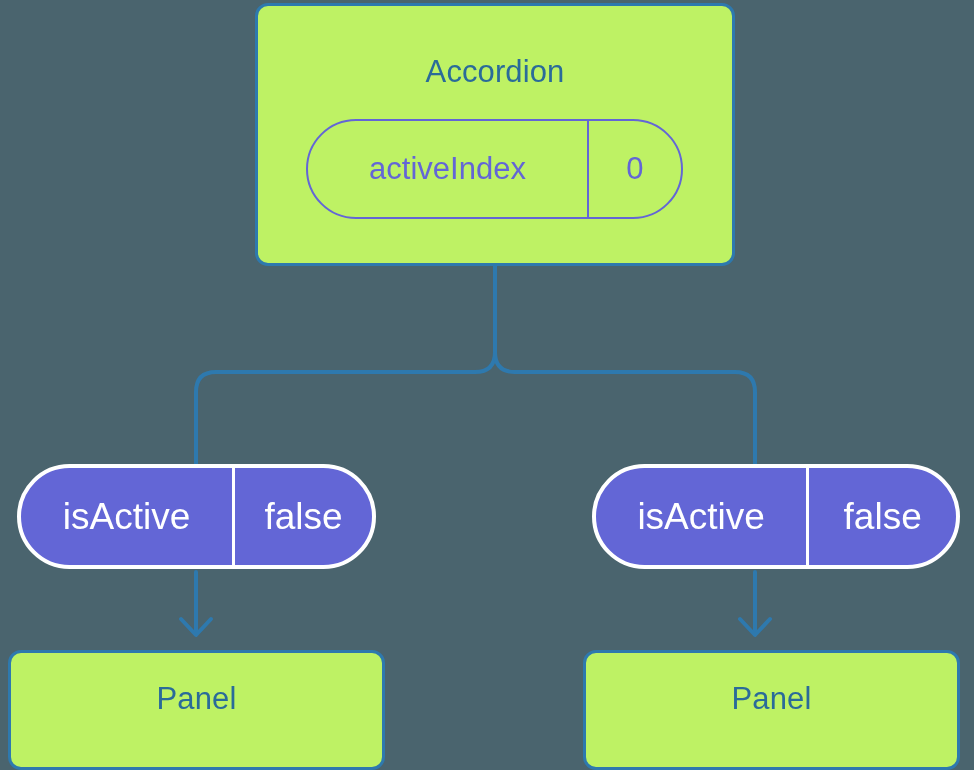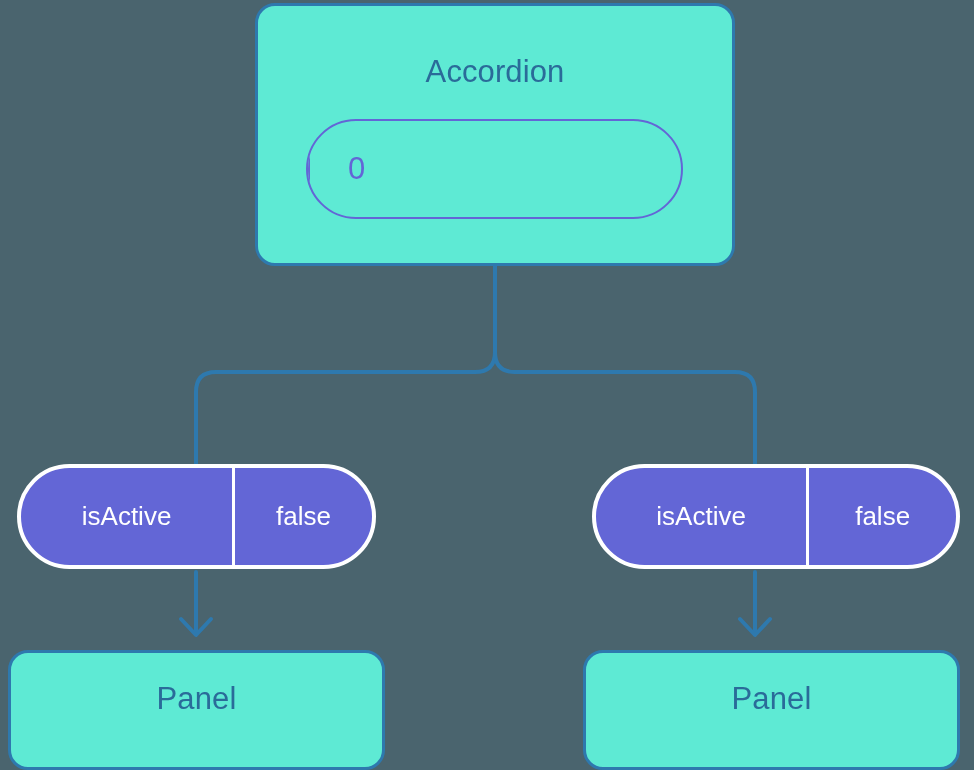--- a/index.html
+++ b/index.html
@@ -23,23 +23,23 @@
     position: absolute;
     left: 0;
     top: 0;
     width: 974px;
     height: 770px;
   }
 
   
   .card {
     position: absolute;
-    background: #5eead4;
+    background: #bef264;
     border: 3px solid #2e79ae;
-    border-radius: 20px;
+    border-radius: 13px;
     box-sizing: border-box;
   }
   .card-title {
     color: #2a6b99;
     font-size: 31px;
     font-weight: 400;
     text-align: center;
     letter-spacing: 0.1px;
     white-space: nowrap;
   }
@@ -104,21 +104,21 @@
   }
 
   
   .pill-filled {
     background: #6366d6;
     border: 4px solid #ffffff;
   }
   .pill-filled .pill-key,
   .pill-filled .pill-val {
     color: #ffffff;
-    font-size: 26px;
+    font-size: 37px;
   }
   .pill-filled .pill-val {
     border-left: 3px solid #ffffff;
   }
 
   #pill-activeindex {
     left: 306px;
     top: 119px;
     width: 377px;
     height: 100px;
@@ -169,20 +169,21 @@
 
     <path d="M 755 572 L 755 634" fill="none" stroke="#2e79ae" stroke-width="4" stroke-linecap="round"></path>
     <path d="M 740 619 L 755 635 L 770 619" fill="none" stroke="#2e79ae" stroke-width="4" stroke-linecap="round" stroke-linejoin="round"></path>
   </svg>
 
   <div class="card" id="node-accordion">
     <div class="card-title">Accordion</div>
   </div>
 
   <div class="pill pill-outline" id="pill-activeindex">
+    <div class="pill-key">activeIndex</div>
     <div class="pill-val">0</div>
   </div>
 
   <div class="pill pill-filled" id="pill-isactive-left">
     <div class="pill-key">isActive</div>
     <div class="pill-val">false</div>
   </div>
 
   <div class="card" id="node-panel-left">
     <div class="card-title">Panel</div>

